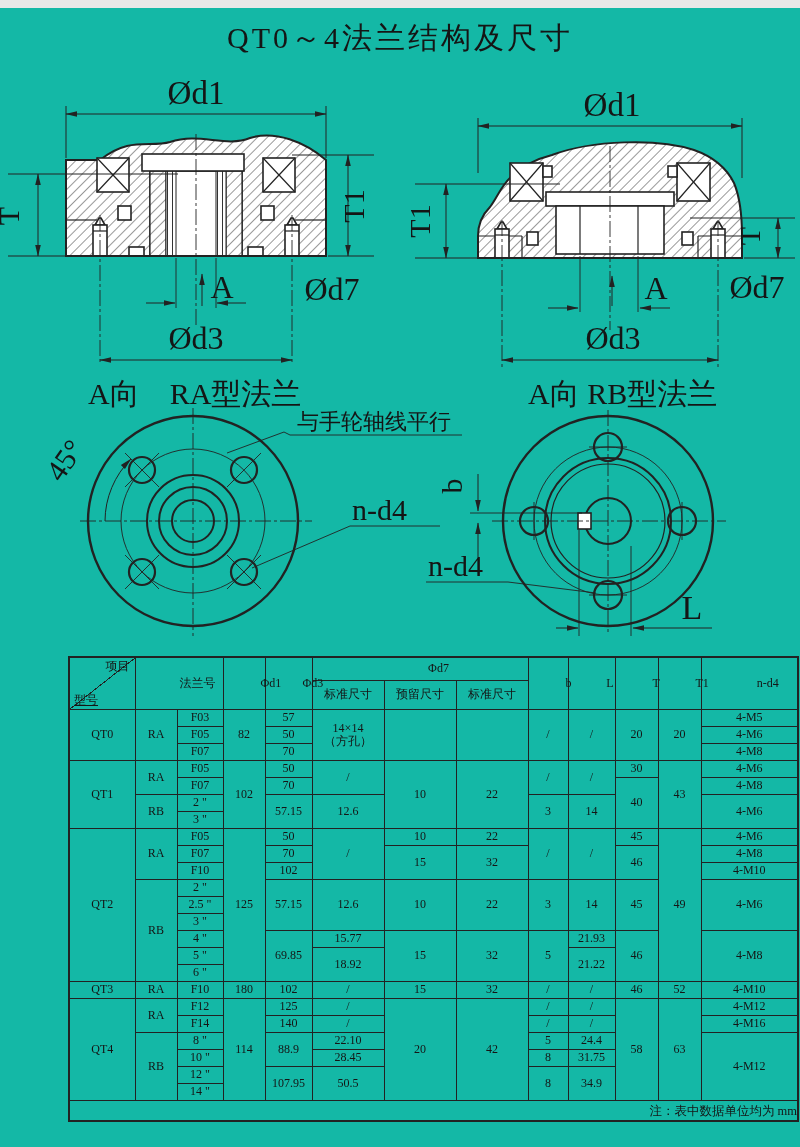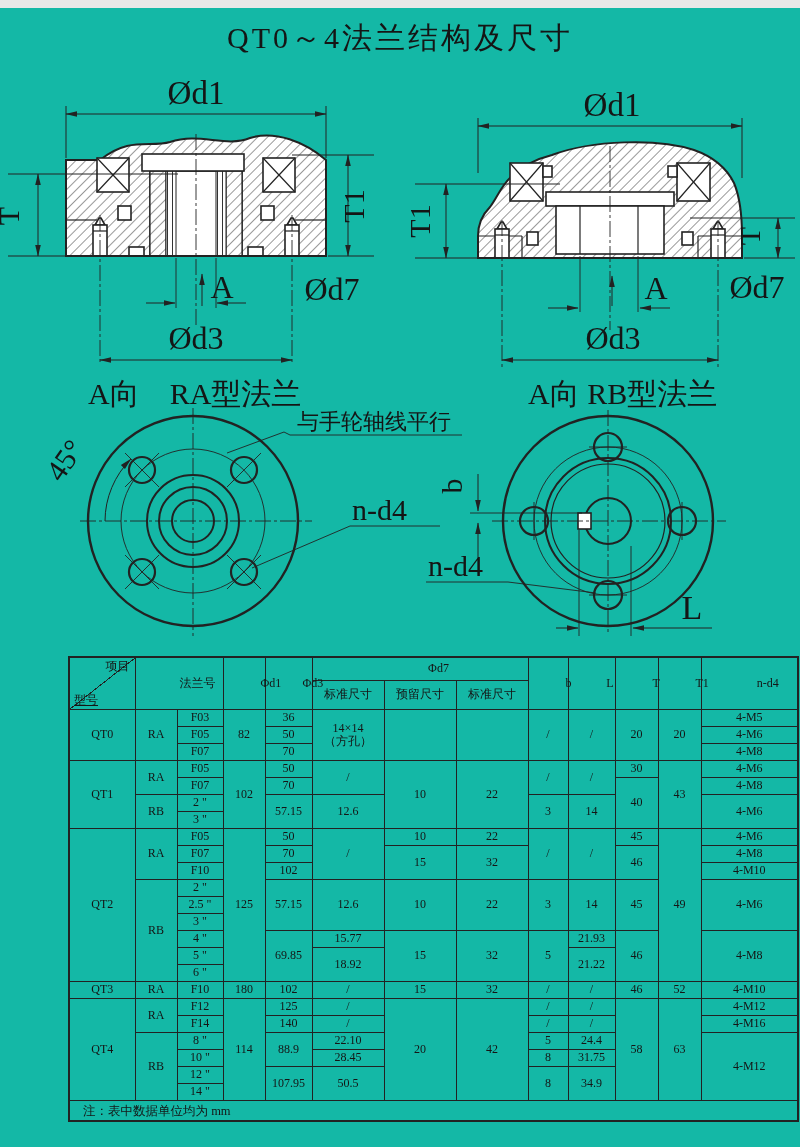--- a/index.html
+++ b/index.html
@@ -18,21 +18,21 @@
   table{border-collapse:collapse;table-layout:fixed;width:729px;}
   td,th{border:1px solid #222;font-size:12px;font-weight:normal;text-align:center;
         padding:0;height:16px;line-height:1.12;white-space:pre-line;color:#151515;}
   thead tr:first-child th{height:22px;padding-left:37px;}
   thead tr:last-child th{height:28px;}
   table{border:2px solid #222;}
   .diag{position:relative;padding:0;
         background:linear-gradient(to bottom right,transparent 49.4%,#222 49.4%,#222 50.6%,transparent 50.6%);}
   .diag .tr{position:absolute;top:2px;right:5px;}
   .diag .bl{position:absolute;bottom:2px;left:4px;text-decoration:underline;}
-  .note{text-align:left;height:19px;padding-left:13px;font-size:12.5px;}
+  .note{text-align:right;height:19px;padding-left:13px;font-size:12.5px;}
 </style>
 </head>
 <body>
 
 <div class="page">
 
   <div class="title">QT0～4法兰结构及尺寸</div>
 
   <svg width="800" height="645" viewBox="0 0 800 645">
     <defs>
@@ -332,21 +332,21 @@
           <th>预留尺寸</th>
           <th>标准尺寸</th>
         </tr>
       </thead>
       <tbody>
           <tr>
             <td rowspan="3">QT0</td>
             <td rowspan="3">RA</td>
             <td>F03</td>
             <td rowspan="3">82</td>
-            <td>36</td>
+            <td>57</td>
             <td rowspan="3">14×14
 （方孔）</td>
             <td rowspan="3"></td>
             <td rowspan="3"></td>
             <td rowspan="3">/</td>
             <td rowspan="3">/</td>
             <td rowspan="3">20</td>
             <td rowspan="3">20</td>
             <td>4-M5</td>
           </tr>

